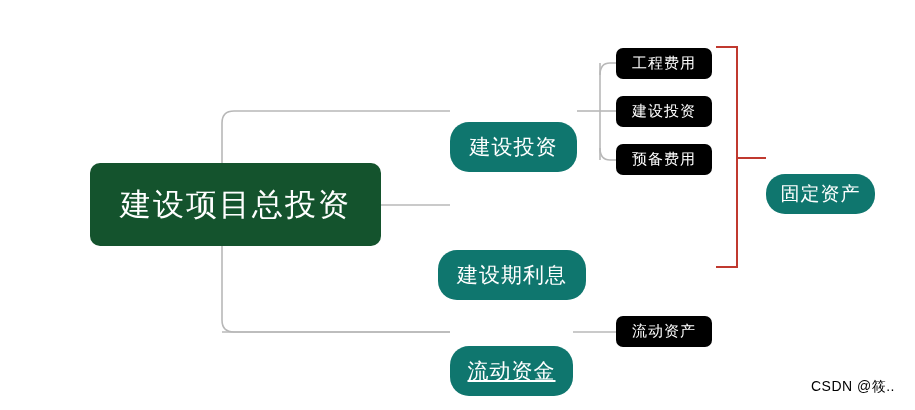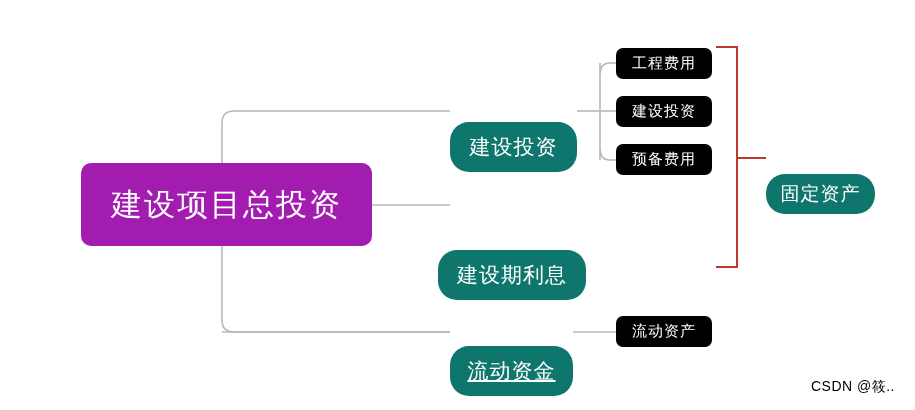--- a/index.html
+++ b/index.html
@@ -29,26 +29,26 @@
     position: absolute;
     display: flex;
     align-items: center;
     justify-content: center;
     box-sizing: border-box;
     color: #ffffff;
     white-space: nowrap;
     letter-spacing: 1px;
   }
   .node-root {
-    left: 81px;
+    left: 90px;
     top: 163px;
     width: 291px;
     height: 83px;
     border-radius: 10px;
-    background: #a21caf;
+    background: #14532d;
     font-size: 31px;
     letter-spacing: 2px;
   }
   .node-green {
     border-radius: 19px;
     background: #0f766e;
     font-size: 21px;
     margin-top: 36px;
   }
   .node-g1 { left: 450px; top: 86px;  width: 127px; height: 50px; }

